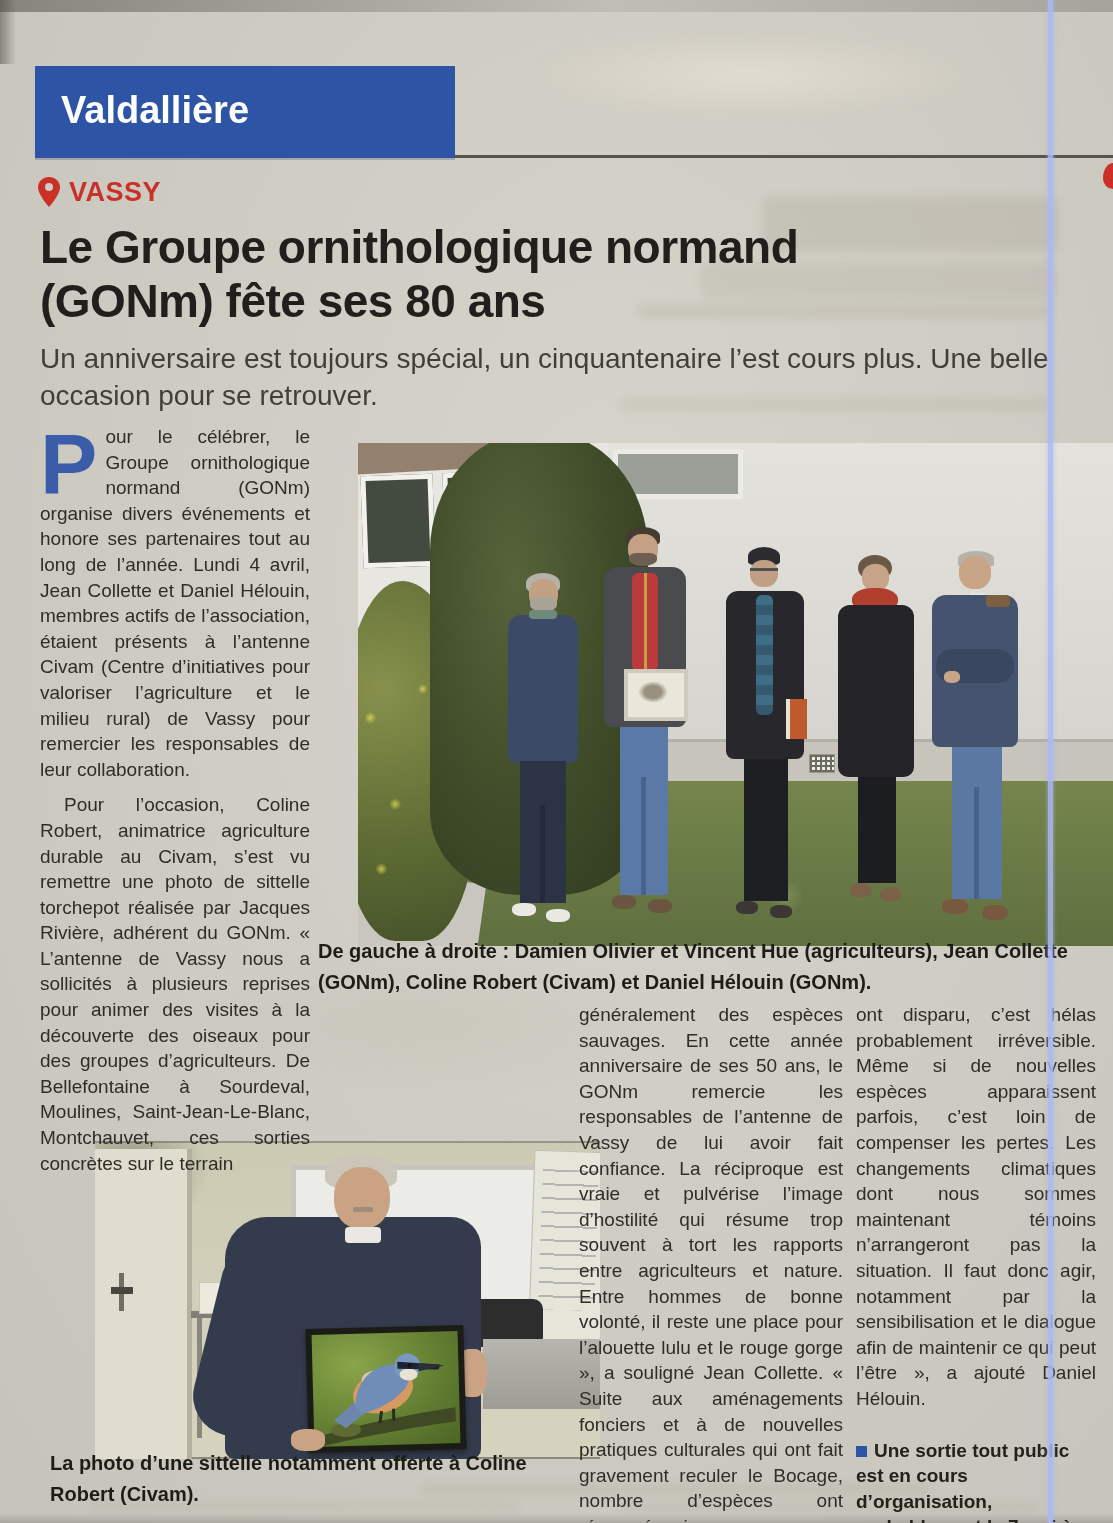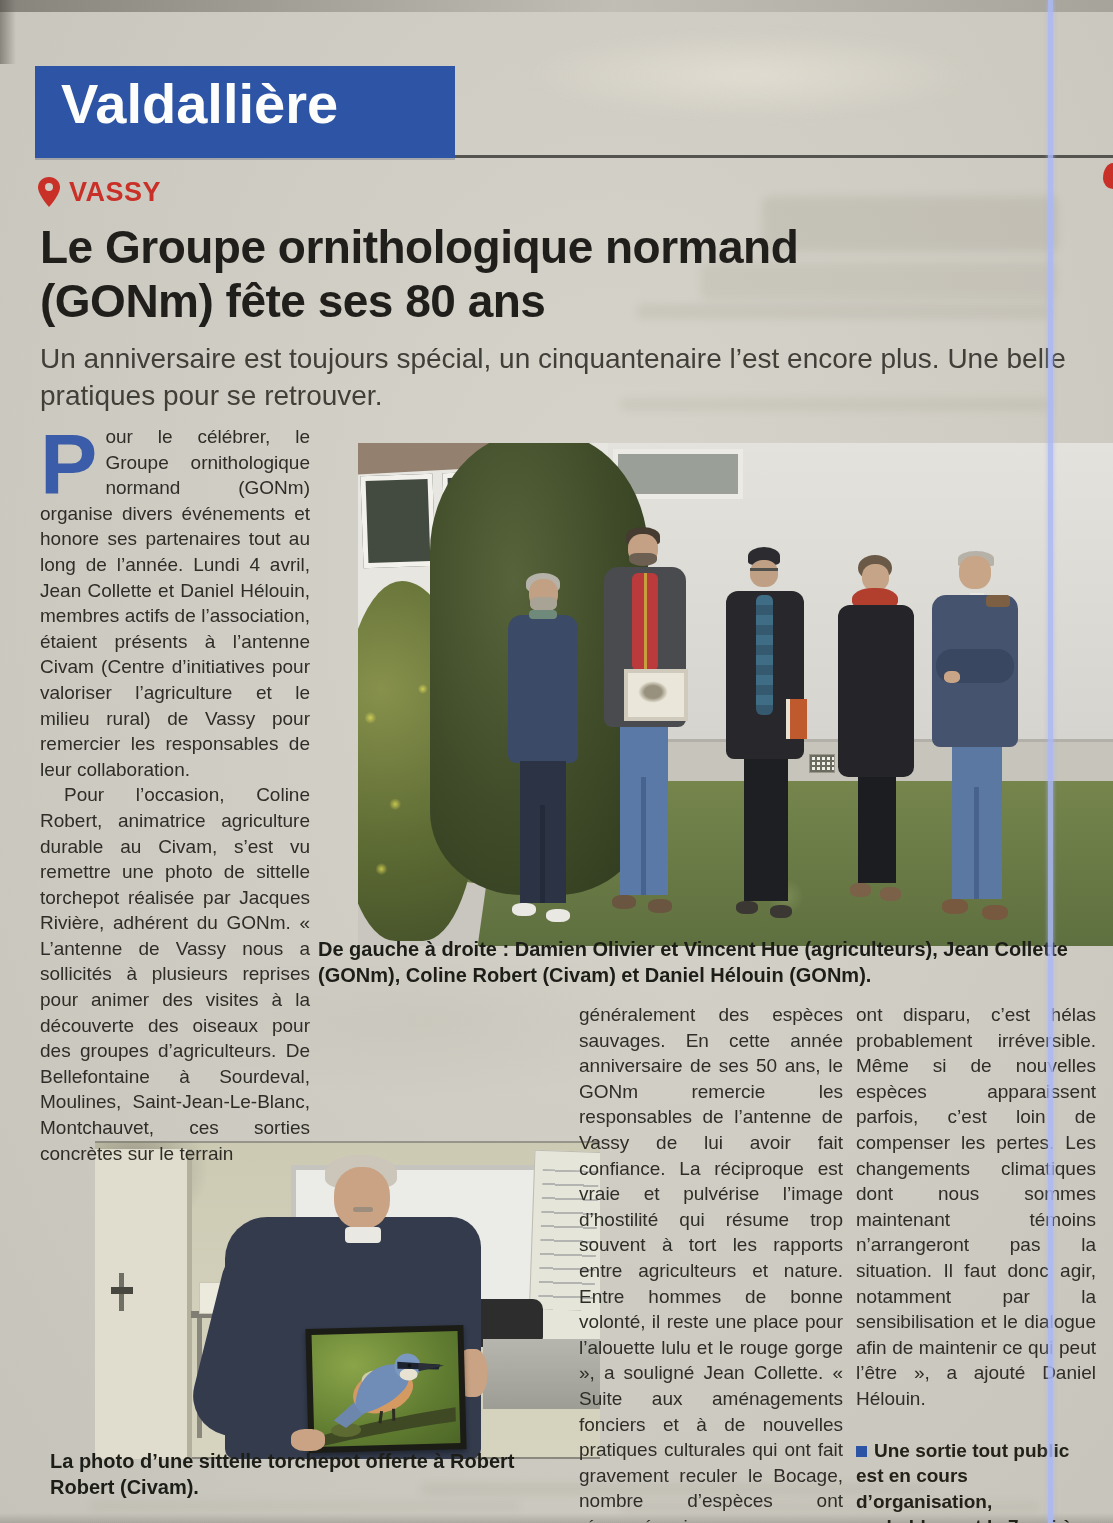--- a/index.html
+++ b/index.html
@@ -20,39 +20,39 @@
   .g2{left:700px;top:262px;width:356px;height:38px;opacity:.09;}
   .g3{left:636px;top:304px;width:416px;height:15px;opacity:.10;}
   .g4{left:620px;top:398px;width:430px;height:13px;opacity:.09;}
   .g5{left:420px;top:1483px;width:510px;height:12px;opacity:.09;}
   .g6{left:90px;top:1501px;width:430px;height:10px;opacity:.07;}
   .g7{left:620px;top:1502px;width:420px;height:10px;opacity:.08;}
   .stain1{left:520px;top:30px;width:460px;height:90px;background:radial-gradient(ellipse,rgba(238,233,219,.55),rgba(238,233,219,0) 70%);filter:blur(6px);}
   .stain2{left:180px;top:940px;width:500px;height:160px;background:radial-gradient(ellipse,rgba(120,115,100,.07),rgba(120,115,100,0) 70%);}
   
   .banner{left:35px;top:66px;width:420px;height:92px;background:#2e55a5;box-shadow:0 2px 0 rgba(40,55,90,.25);z-index:5;}
-  .banner span{position:absolute;left:26px;top:5px;font-size:56px;font-weight:bold;color:#fdfdfc;letter-spacing:0;}
+  .banner span{position:absolute;left:26px;top:23px;font-size:38px;font-weight:bold;color:#fdfdfc;letter-spacing:0;}
   .banner-rule{left:452px;top:155px;width:661px;height:3px;background:#55544e;}
   .location{left:38px;top:174px;height:36px;display:flex;align-items:center;z-index:5;}
   .location .loc-label{margin-left:9px;font-size:27px;font-weight:bold;color:#c93028;letter-spacing:.5px;}
   .edge-pin{left:1103px;top:163px;width:20px;height:26px;background:#c93028;border-radius:50% 50% 50% 50%/60% 60% 40% 40%;z-index:4;}
   .headline{left:40px;top:220px;width:940px;font-size:46px;line-height:54px;font-weight:bold;color:#201f1b;letter-spacing:-0.5px;z-index:5;margin:0;}
   .standfirst{left:40px;top:340px;width:1045px;font-size:28px;line-height:37px;color:#403f38;z-index:5;margin:0;}
   
   .bodycol{font-size:19px;line-height:25.6px;color:#2e2d27;text-align:justify;z-index:5;}
   .col1{left:40px;top:424px;width:270px;}
   .col2{left:312px;top:1002px;width:258px;}
   .col3{left:579px;top:1002px;width:264px;}
   .col4{left:856px;top:1002px;width:240px;}
   .bodycol p{margin:0;}
-  .bodycol p + p{text-indent:24px;margin-top:0;}
+  .bodycol p + p{text-indent:24px;margin-top:10px;}
   .dropcap{float:left;font-size:86px;line-height:72px;font-weight:bold;color:#3b5ca8;margin:4px 8px 0 0;}
   .note{margin-top:26px;font-weight:bold;color:#232219;word-break:break-word;text-align:left;}
   .note .sq{display:inline-block;width:11px;height:11px;background:#2b55a4;margin-right:7px;}
-  .caption{font-weight:bold;color:#1d1d18;font-size:20px;line-height:26px;z-index:5;margin:0;}
+  .caption{font-weight:bold;color:#1d1d18;font-size:20px;line-height:31px;z-index:5;margin:0;}
   .caption1{left:318px;top:936px;width:780px;}
   .caption2{left:50px;top:1448px;width:520px;}
   
   .photo1{left:318px;top:427px;width:778px;height:503px;overflow:hidden;background:#dcdbd6;box-shadow:inset 0 2px 0 #b3b2ad, inset 0 -2px 0 #8a887f;z-index:3;}
   .ph1-wallL{left:0;top:0;width:262px;height:348px;background:#e7e6e1;}
   .ph1-roof{left:-10px;top:-8px;width:150px;height:36px;background:#93806f;transform:rotate(-3deg);}
   .ph1-win1{left:4px;top:32px;width:62px;height:82px;background:#434a40;border:5px solid #f2f1ec;transform:rotate(-2deg);}
   .ph1-win2{left:86px;top:28px;width:118px;height:86px;background:#3f453c;border:5px solid #f2f1ec;transform:rotate(-2deg);}
   .ph1-wallR{left:250px;top:0;width:528px;height:300px;background:linear-gradient(#e3e2dd,#d5d4ce);}
   .ph1-winR{left:255px;top:6px;width:120px;height:40px;background:#9aa098;border:5px solid #eceae4;}
@@ -175,21 +175,21 @@
   <div class="abs location">
     <svg width="22" height="30" viewBox="0 0 22 30">
       <path d="M11 0C4.9 0 0 4.6 0 10.3 0 18 11 30 11 30S22 18 22 10.3C22 4.6 17.1 0 11 0z" fill="#c93028"></path>
       <circle cx="11" cy="10" r="4" fill="#cfccc3"></circle>
     </svg>
     <span class="loc-label">VASSY</span>
   </div>
   <div class="abs edge-pin"></div>
 
   <h1 class="abs headline">Le Groupe ornithologique normand (GONm) fête ses 80 ans</h1>
-  <p class="abs standfirst">Un anniversaire est toujours spécial, un cinquantenaire l’est encore plus. Une belle pratiques pour se retrouver.</p>
+  <p class="abs standfirst">Un anniversaire est toujours spécial, un cinquantenaire l’est cours plus. Une belle occasion pour se retrouver.</p>
 
   <div class="abs bodycol col1">
     <p><span class="dropcap">P</span><span>our le célébrer, le Groupe ornithologique normand (GONm) organise divers événements et honore ses partenaires tout au long de l’année. Lundi 4 avril, Jean Collette et Daniel Hélouin, membres actifs de l’association, étaient présents à l’antenne Civam (Centre d’initiatives pour valoriser l’agriculture et le milieu rural) de Vassy pour remercier les responsables de leur collaboration.</span></p>
     <p>Pour l’occasion, Coline Robert, animatrice agriculture durable au Civam, s’est vu remettre une photo de sittelle torchepot réalisée par Jacques Rivière, adhérent du GONm. « L’antenne de Vassy nous a sollicités à plusieurs reprises pour animer des visites à la découverte des oiseaux pour des groupes d’agriculteurs. De Bellefontaine à Sourdeval, Moulines, Saint-Jean-Le-Blanc, Montchauvet, ces sorties concrètes sur le terrain</p>
   </div>
 
   <figure class="abs photo1">
     <div class="abs ph1-wallL"></div>
     <div class="abs ph1-roof"></div>
     <div class="abs ph1-win1"></div>
@@ -307,21 +307,21 @@
           <ellipse cx="96" cy="42" rx="9" ry="6" fill="#e8e2d2"></ellipse>
           <path d="M85 29 L128 33 L126 38 L85 36 Z" fill="#1d2430"></path>
           <path d="M106 31 L132 34 L106 39 Z" fill="#2a2f38"></path>
           <circle cx="97" cy="33" r="2" fill="#0f1317"></circle>
           <path d="M68 78 L66 90 M80 76 L80 88" stroke="#2c2c20" stroke-width="3"></path>
         </svg>
       </div>
     </div>
     <div class="abs ph2-handL"></div>
   </figure>
-  <figcaption class="abs caption caption2">La photo d’une sittelle torchepot offerte à Robert Robert (Civam).</figcaption>
+  <figcaption class="abs caption caption2">La photo d’une sittelle notamment offerte à Coline Robert (Civam).</figcaption>
 
   <div class="abs ghost g1"></div>
   <div class="abs ghost g2"></div>
   <div class="abs ghost g3"></div>
   <div class="abs ghost g4"></div>
   <div class="abs ghost g5"></div>
   <div class="abs ghost g6"></div>
   <div class="abs ghost g7"></div>
   <div class="abs stain1"></div>
   <div class="abs stain2"></div>

